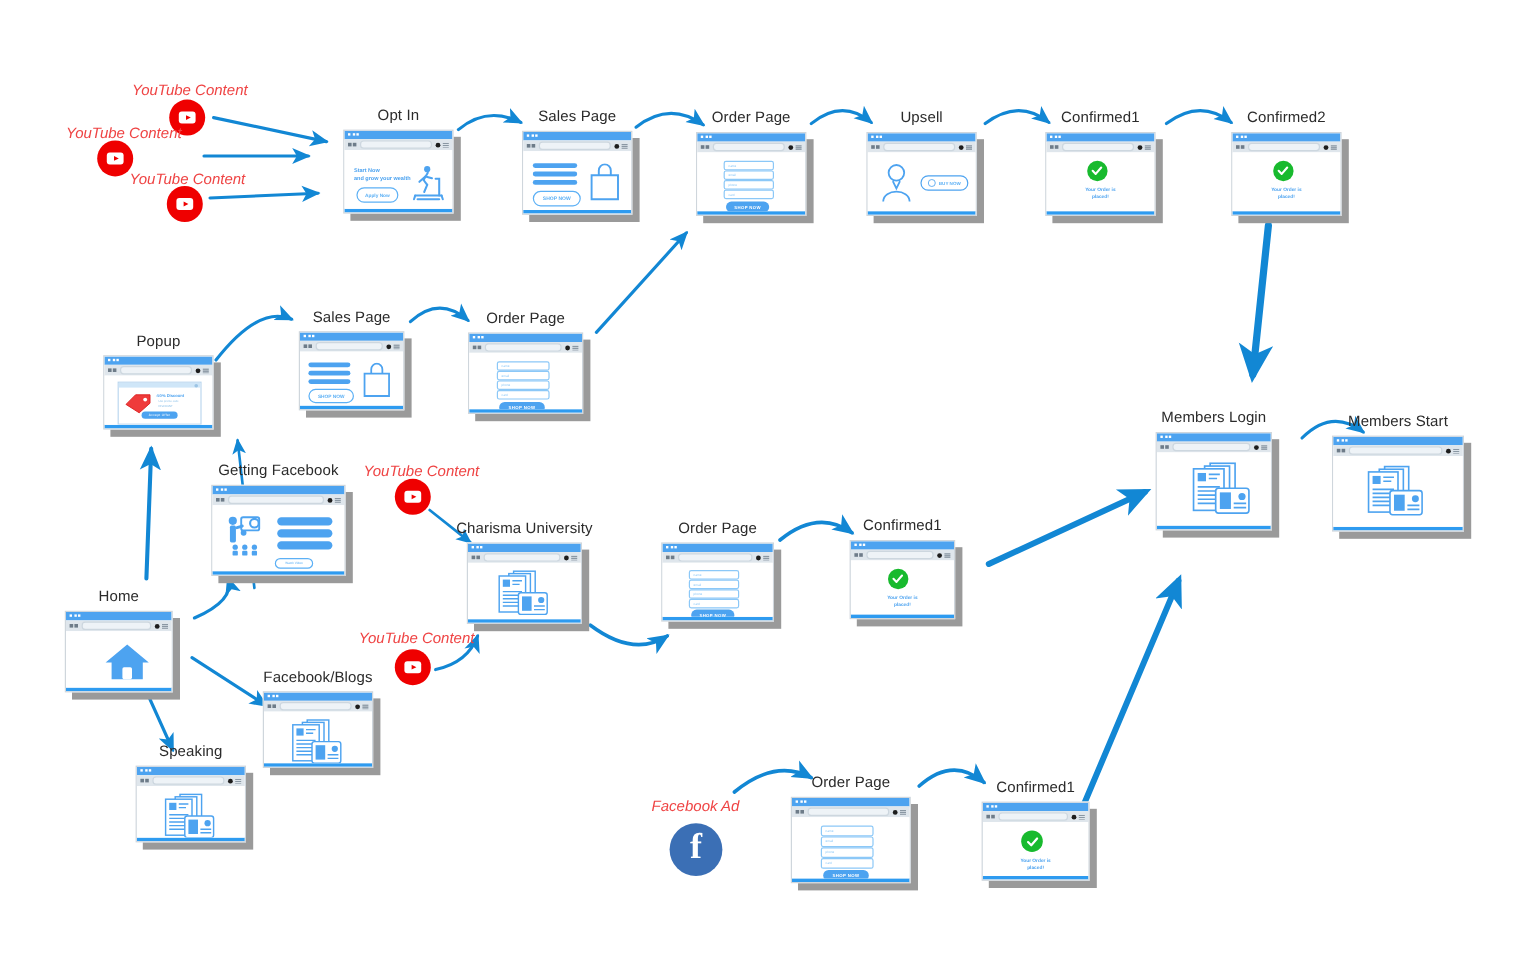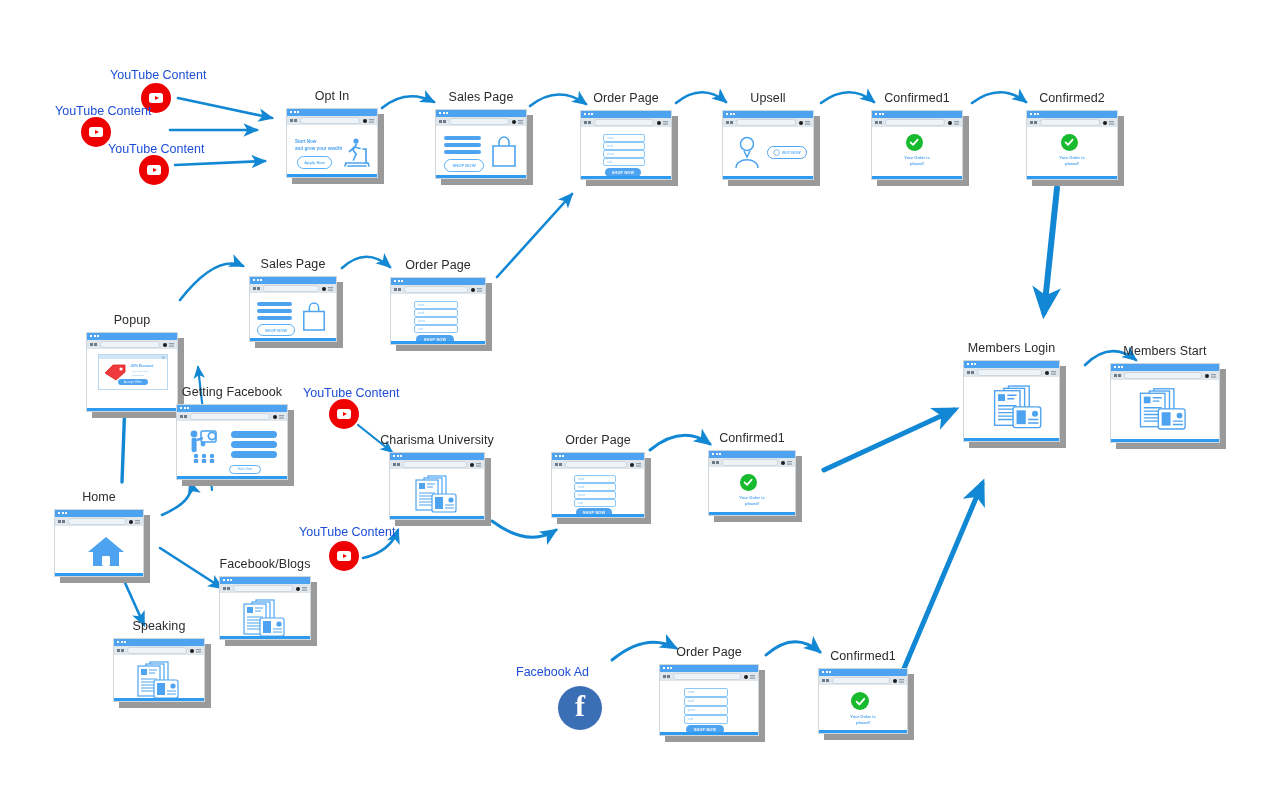--- a/index.html
+++ b/index.html
@@ -61,21 +61,21 @@
      font-size:4px;color:#4da3f0;font-weight:700;line-height:1.5;}
 
   
   .yt{position:absolute;width:30px;height:30px;border-radius:50%;
       background:#ef0000;display:flex;align-items:center;justify-content:center;}
   .yt .screen{width:14px;height:10px;background:#fff;border-radius:2.5px;
       display:flex;align-items:center;justify-content:center;}
   .yt .tri{width:0;height:0;border-left:4.5px solid #ef0000;
       border-top:2.8px solid transparent;border-bottom:2.8px solid transparent;
       margin-left:1.5px;}
-  .src-label{position:absolute;white-space:nowrap;font-size:12.5px;color:#1d4ed8;}
+  .src-label{position:absolute;white-space:nowrap;font-size:12.5px;color:#ef4444;font-style:italic;}
   .fb{position:absolute;width:44px;height:44px;border-radius:50%;
       background:#3b6fb5;display:flex;align-items:center;justify-content:center;
       color:#fff;font-family:"Liberation Serif",serif;font-weight:700;font-size:30px;
       line-height:1;}
   .fb span{transform:translateY(-2px);}
 </style>
 </head>
 <body>
 
 <div id="canvas">
@@ -156,21 +156,21 @@
       </div>
   </div>
 
   <div class="src-label" style="left:299px;top:525px;">YouTube Content</div>
   <div class="yt" style="left:329px;top:541px;">
     <div class="screen">
         <div class="tri"></div>
       </div>
   </div>
 
-  <div class="src-label" style="left:516px;top:665px;">Facebook Ad</div>
+  <div class="src-label" style="left:543px;top:665px;">Facebook Ad</div>
   <div class="fb" style="left:558px;top:686px;">
       <span>f</span>
     </div>
 
   <div class="node" style="left:286px;top:108px;width:92px;height:70px;">
     <div class="node-label">Opt In</div>
     <div class="browser">
       <div class="br-shadow"></div>
       <div class="br-body">
         <div class="br-titlebar">
@@ -406,21 +406,21 @@
               </svg>
           </div>
           <div class="check-cap" style="top:28px;">Your Order is</div>
           <div class="check-cap" style="top:34px;">placed!</div>
         </div>
         <div class="br-foot"></div>
       </div>
     </div>
   </div>
 
-  <div class="node" style="left:86px;top:296px;width:92px;height:80px;margin-top:36px;">
+  <div class="node" style="left:86px;top:296px;width:92px;height:62px;">
     <div class="node-label">Popup</div>
     <div class="browser">
       <div class="br-shadow"></div>
       <div class="br-body">
         <div class="br-titlebar">
             <div class="br-dots">
               <i></i>
               <i></i>
               <i></i>
             </div>

